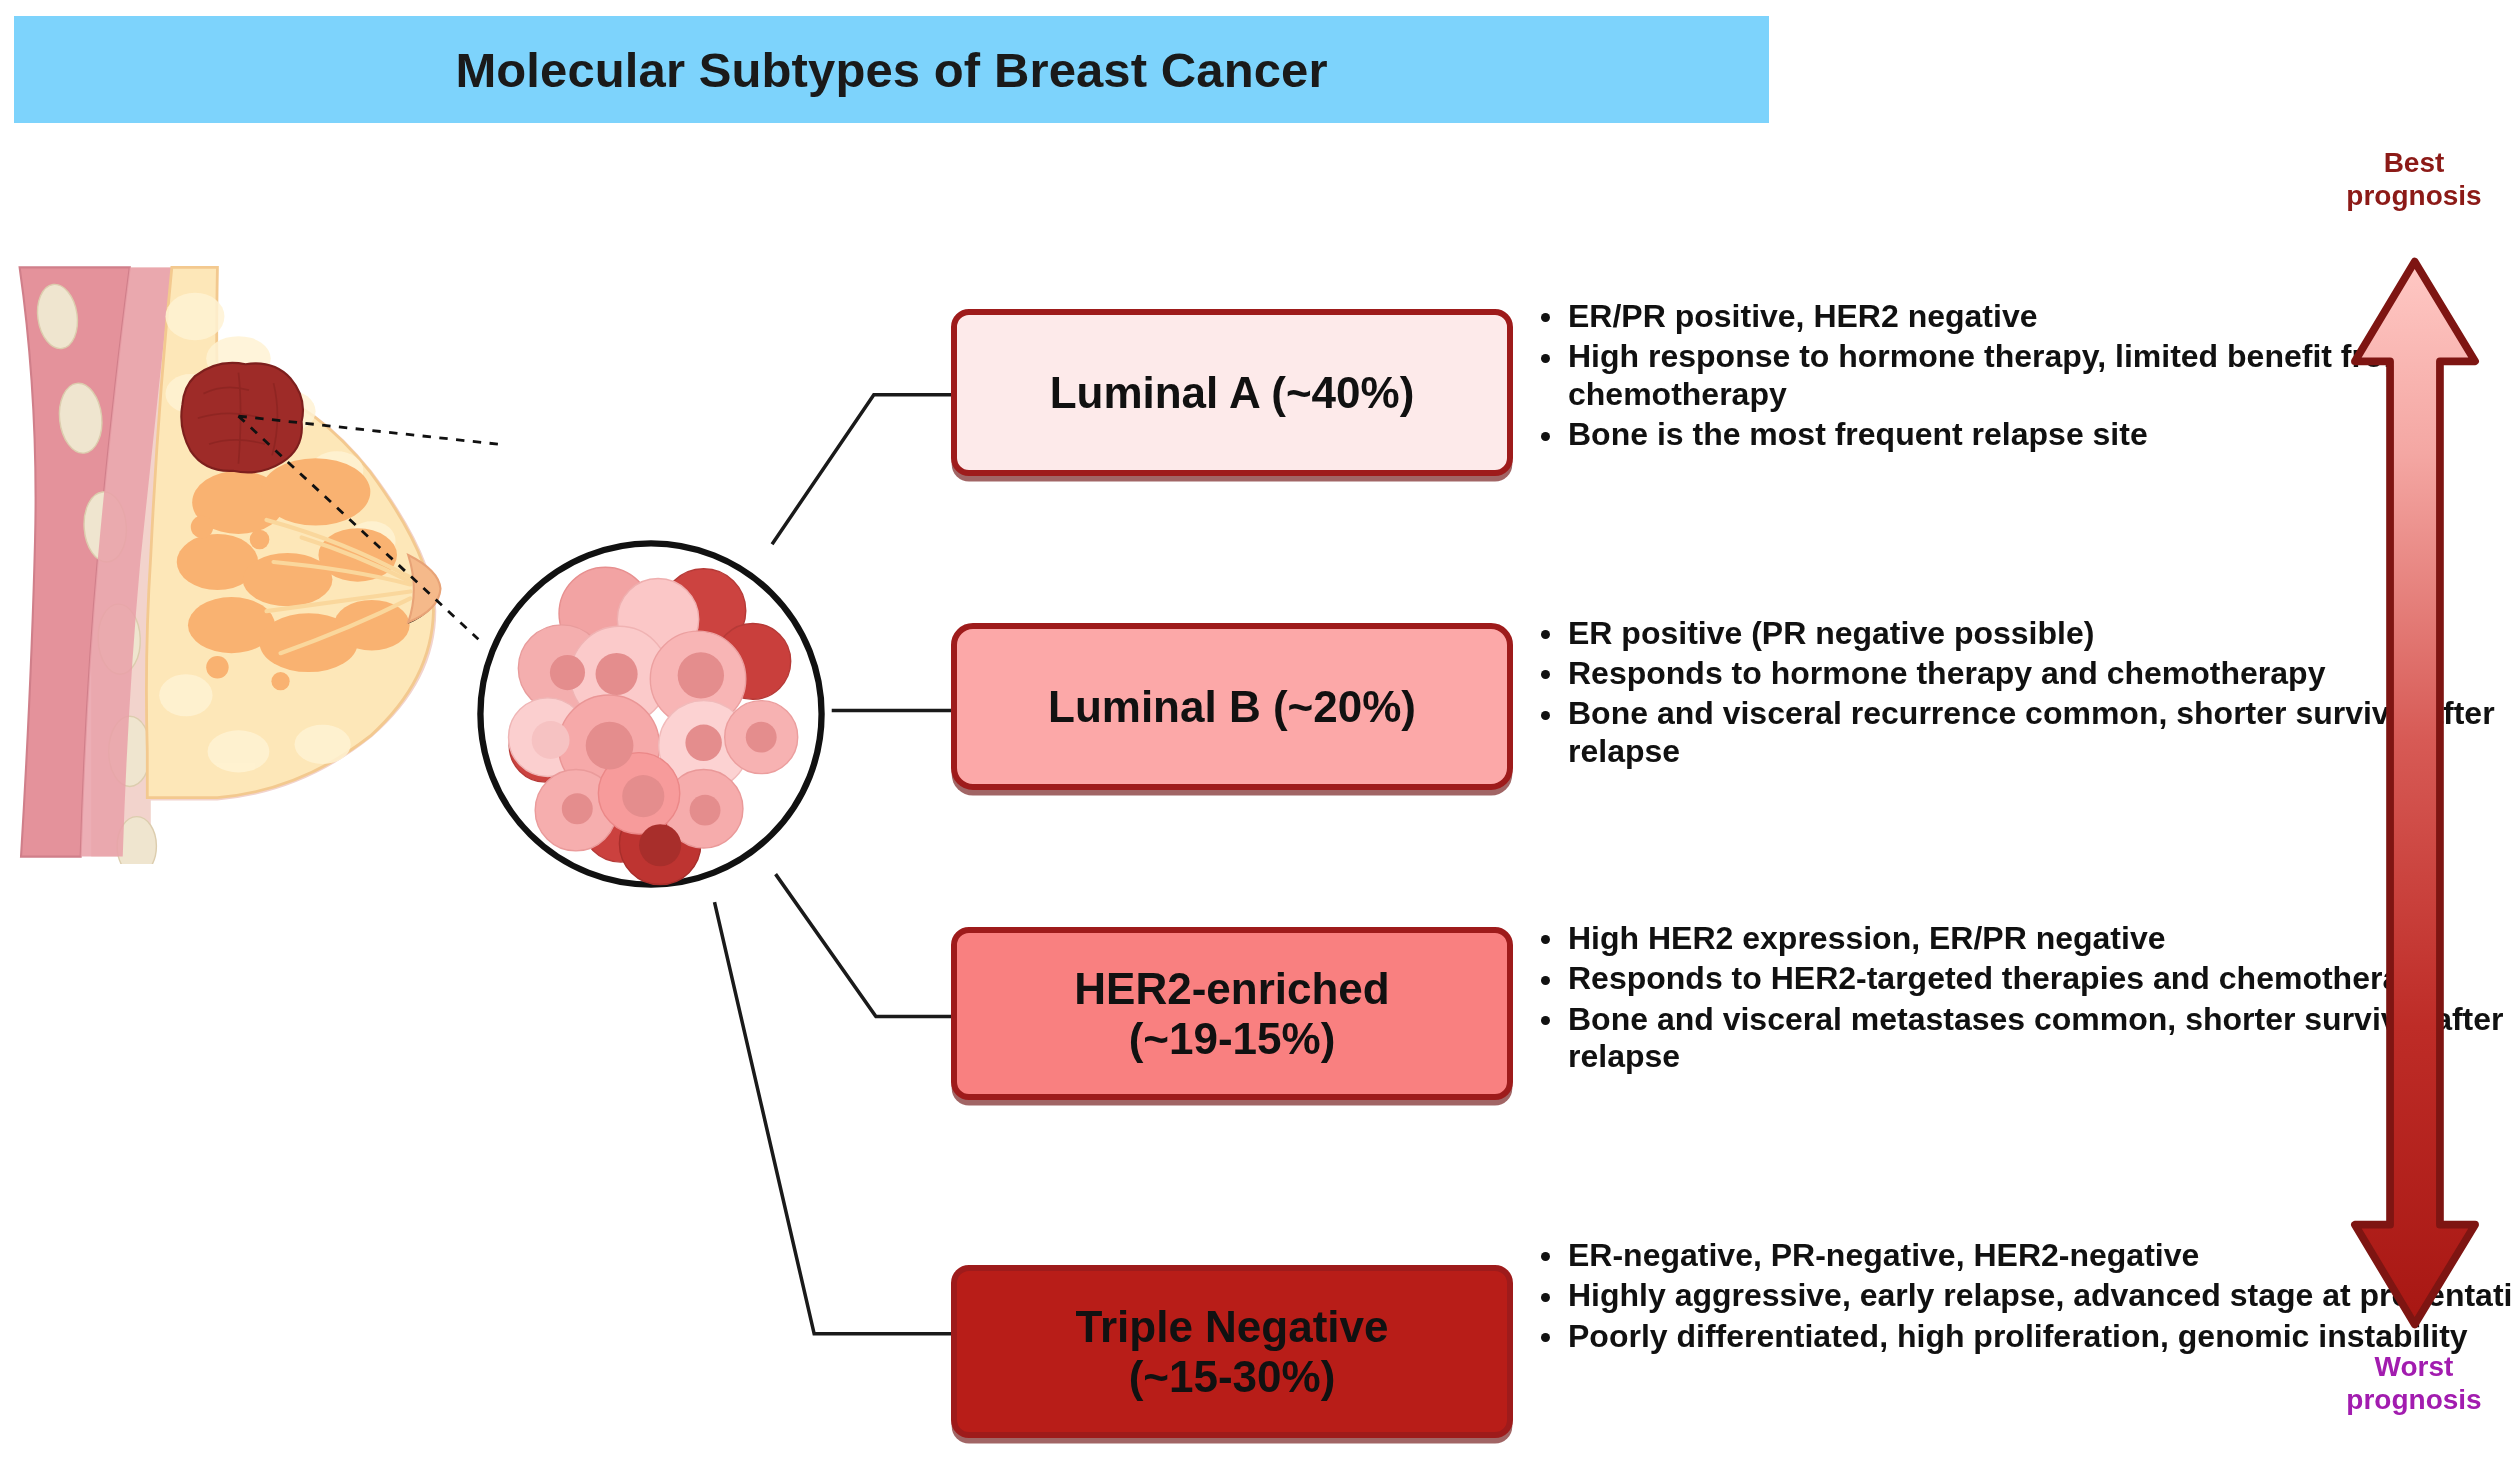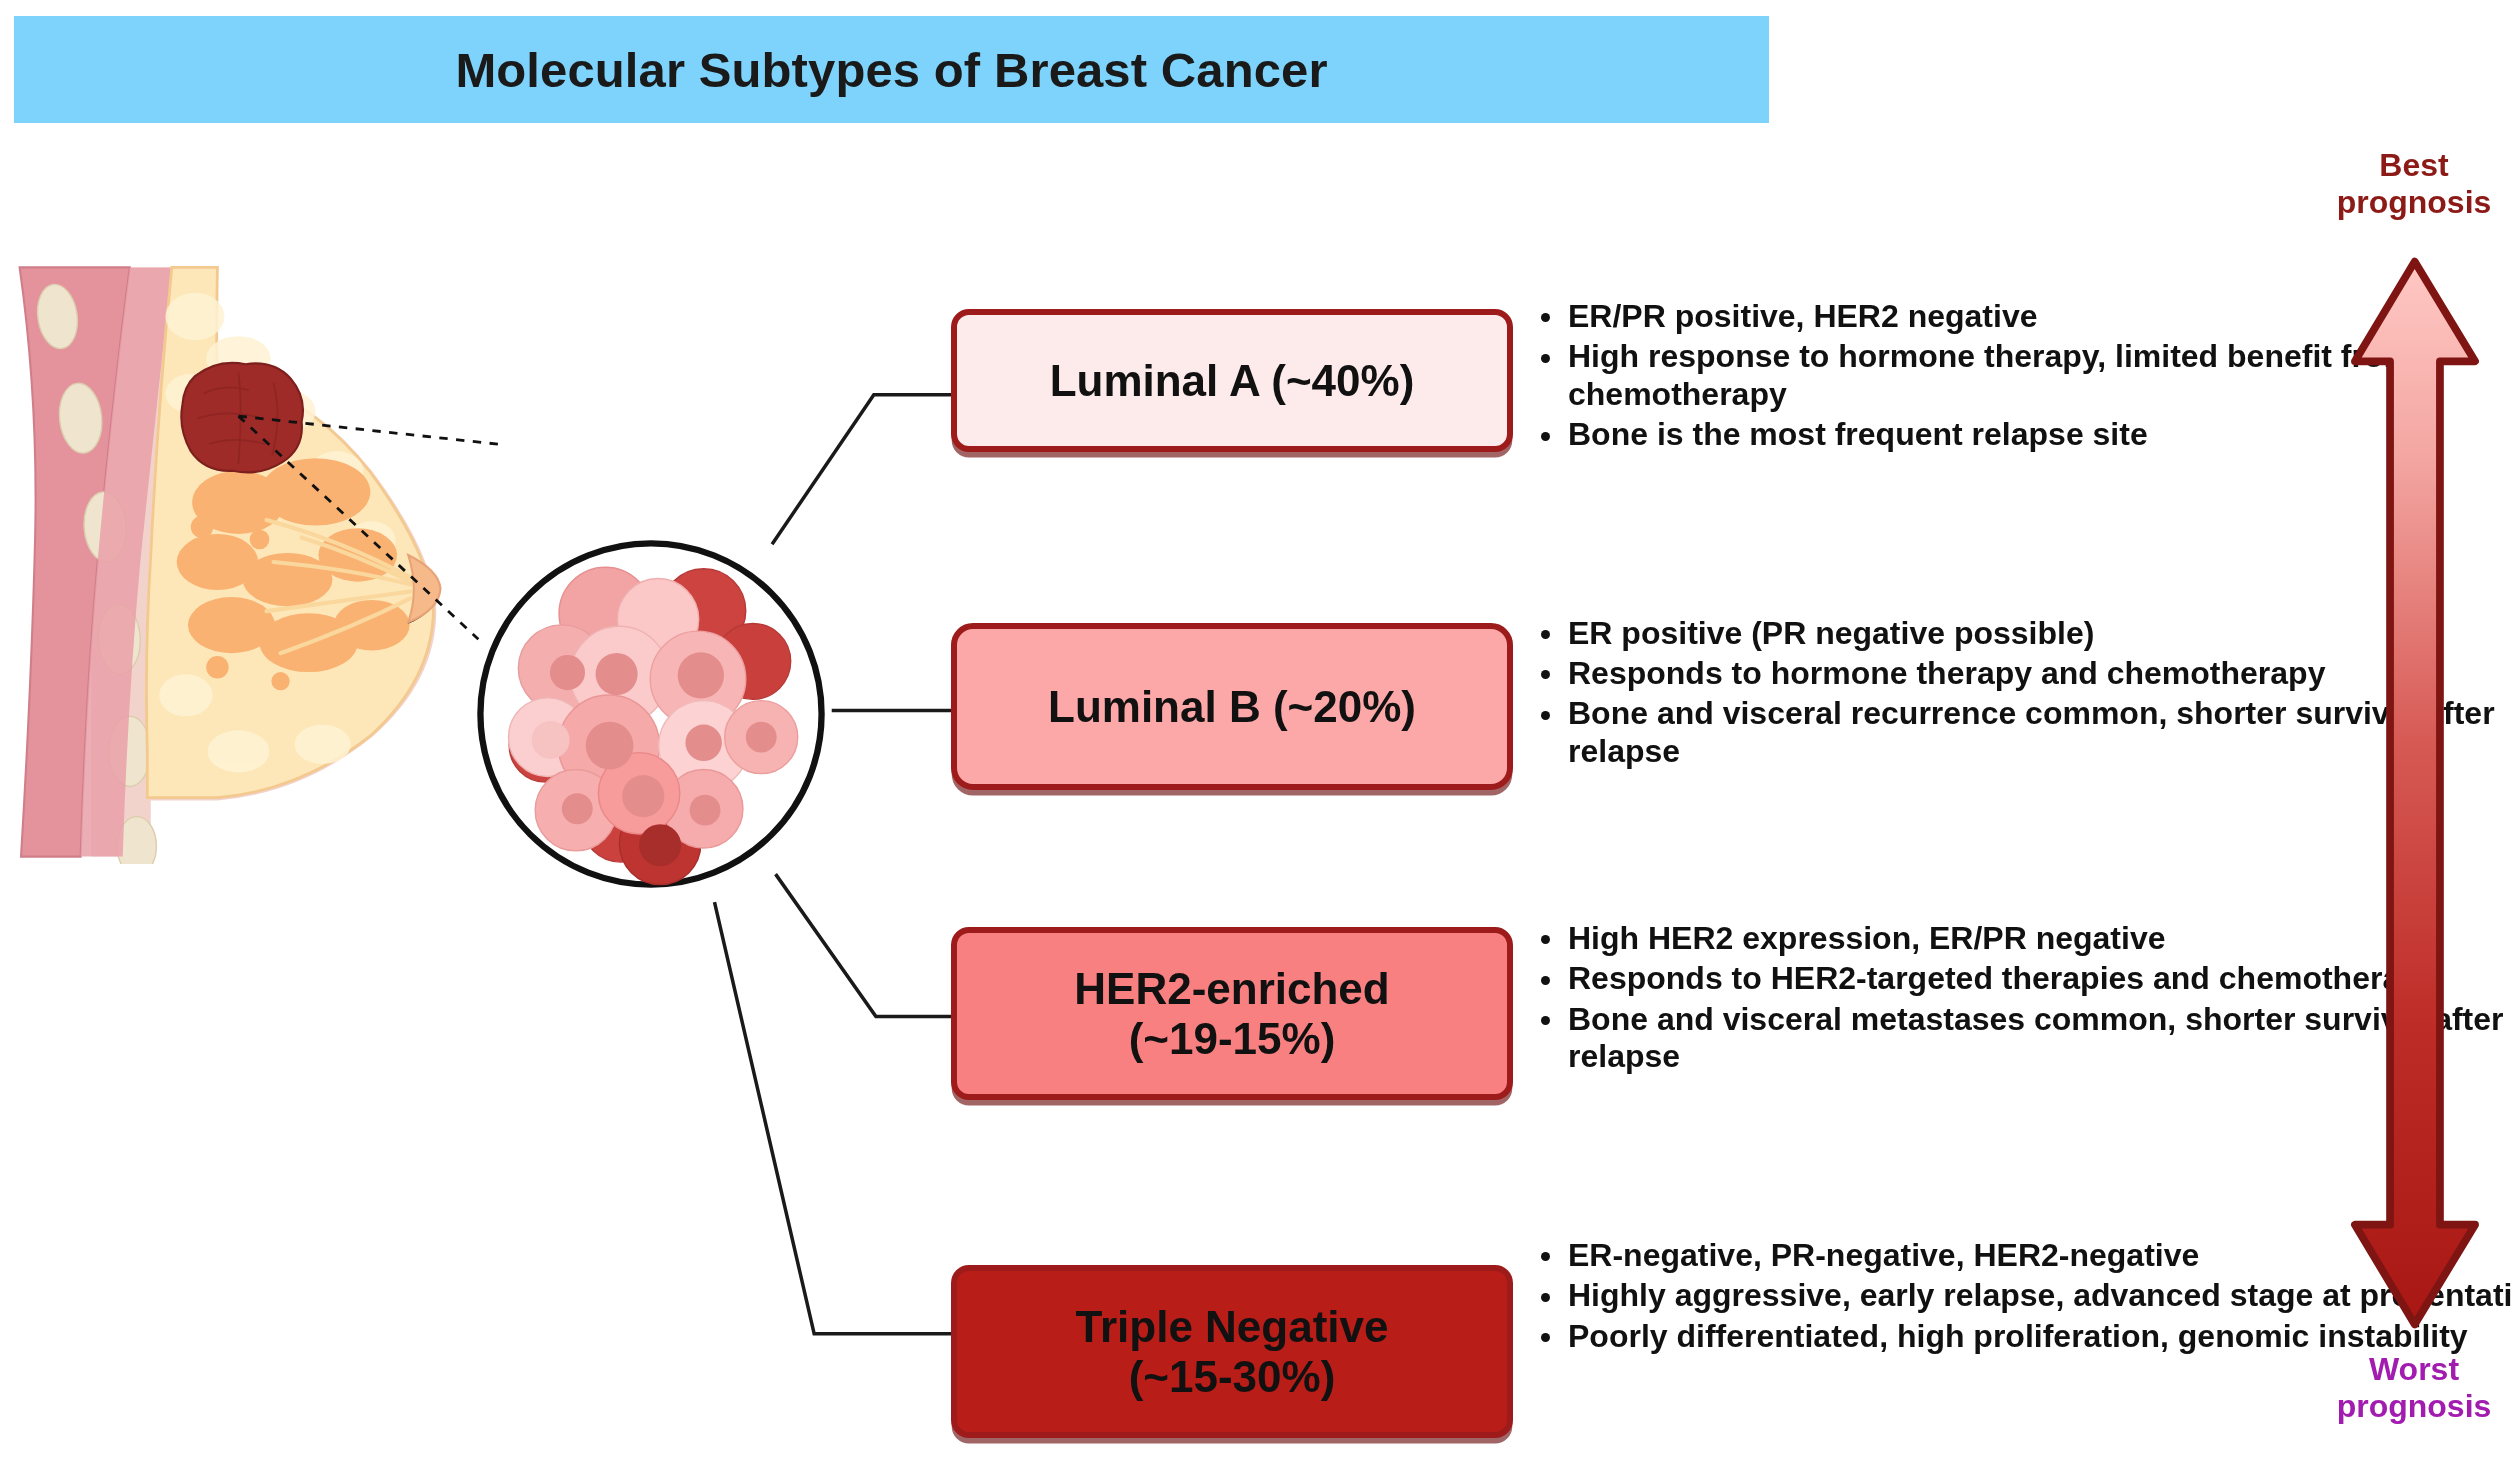--- a/index.html
+++ b/index.html
@@ -110,21 +110,21 @@
     position: absolute;
     left: -27px;
     top: 15.4px;
     width: 9px;
     height: 9px;
     border-radius: 50%;
     background: #111111;
   }
 
   
-  #box-row-0 .subtype-box { top: 0;   height: 143px; background: #FDEAEA; }
+  #box-row-0 .subtype-box { top: 0;   height: 167px; background: #FDEAEA; }
   #box-row-1 .subtype-box { top: 0;   height: 167px; background: #FCA8A8; border-radius: 22px; }
   #box-row-2 .subtype-box { top: 0;   height: 173px; background: #F98080; }
   #box-row-3 .subtype-box { top: 0;   height: 173px; background: #B81D18; margin-top: 21px; }
 
   #box-row-0 { top: 309px; }
   #box-row-1 { top: 623px; }
   #box-row-2 { top: 927px; }
   #box-row-3 { top: 1244px; }
 
   #box-row-0 .bullets { top: -11.2px; }
@@ -138,21 +138,21 @@
     left: 2316px;
     top: 147px;
     width: 196px;
     height: 1306px;
   }
   .prog-label {
     position: absolute;
     left: 0;
     width: 196px;
     text-align: center;
-    font-size: 32px;
+    font-size: 28px;
     font-weight: bold;
     color: #8C1A17;
     line-height: 1.17;
   }
   #prog-best  { top: 0px; }
   #prog-worst { top: 1204px; }
   #prog-arrow {
     position: absolute;
     left: 34px;
     top: 109px;

